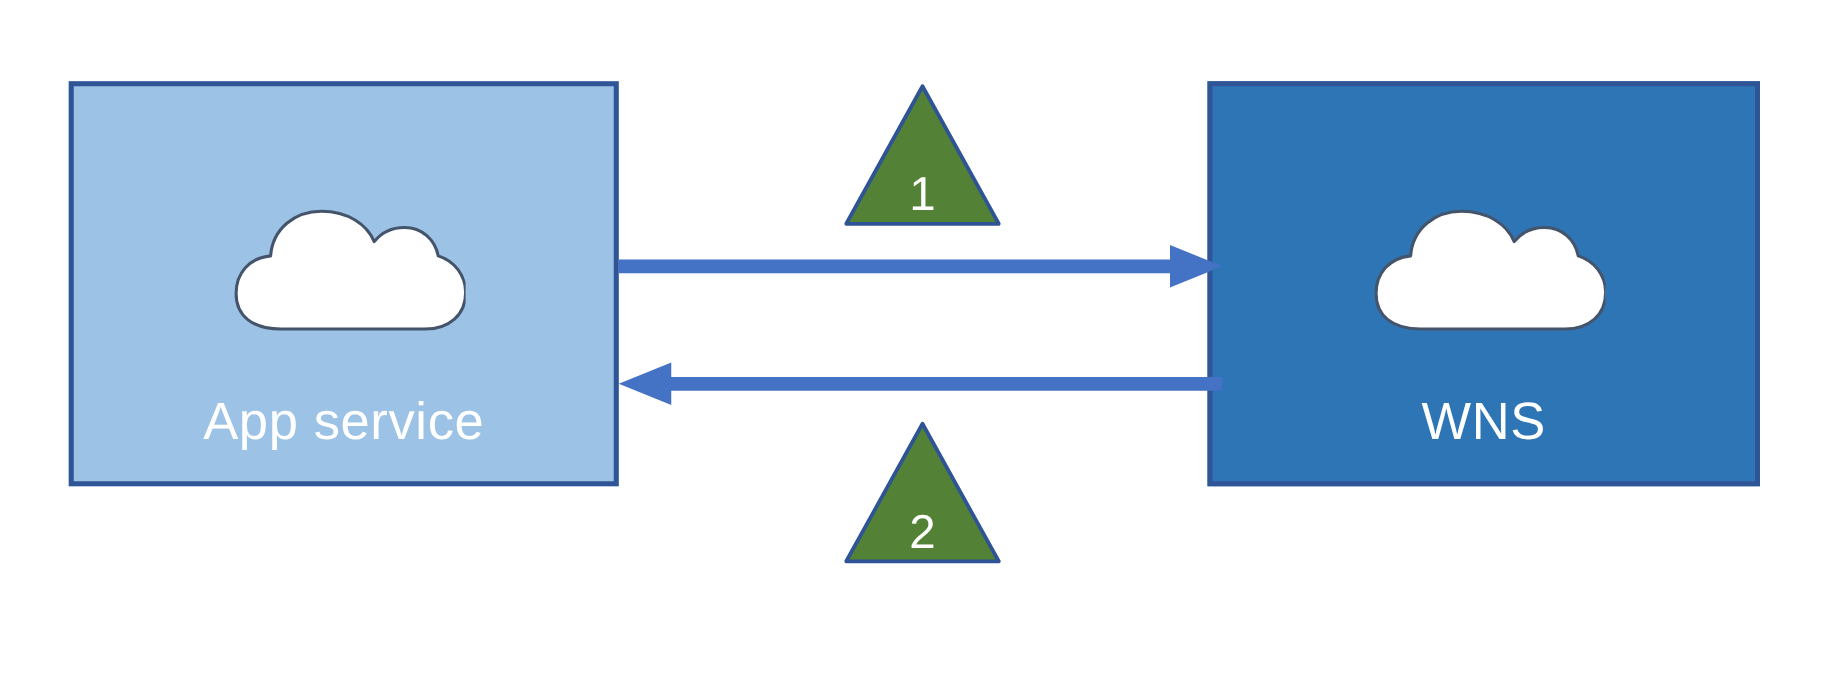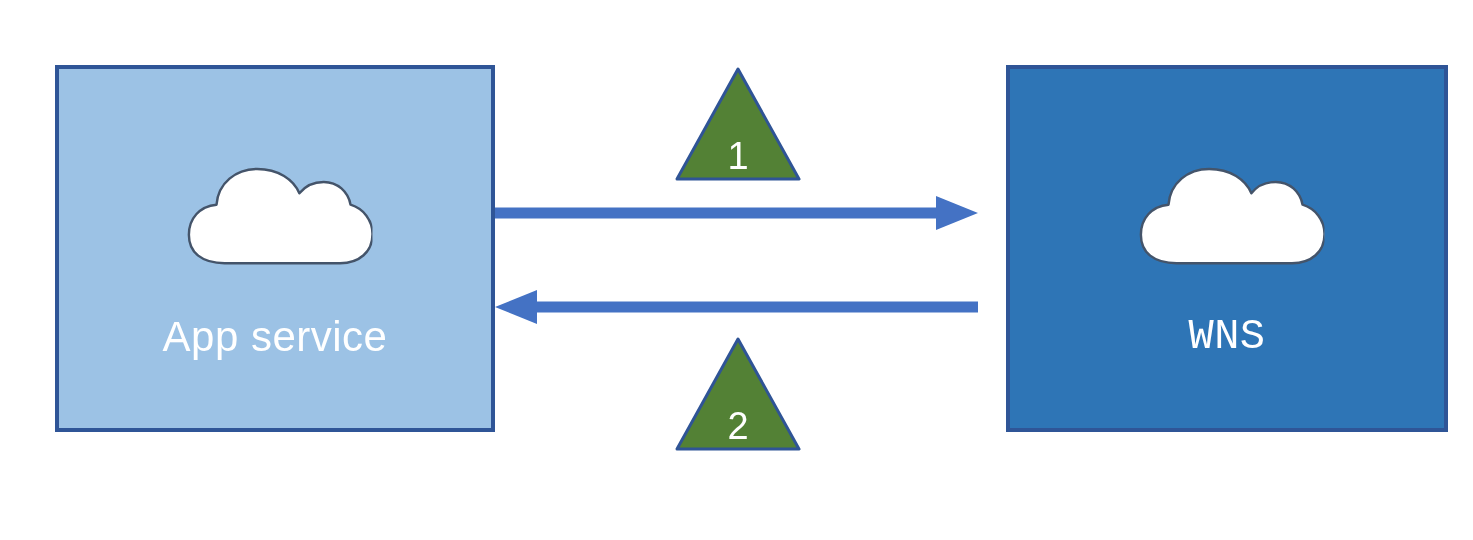--- a/index.html
+++ b/index.html
@@ -7,23 +7,23 @@
     --right-fill:#2E75B6; --right-border:#2F5597;
     --arrow:#4472C4;
     --step-fill:#538135; --step-border:#2F5496;
     --cloud-stroke:#44546A;
     --label-text:#FFFFFF;
   }
   html,body{margin:0;padding:0;background:#fff;}
   body{font-family:"Liberation Sans", sans-serif;}
   .canvas{position:relative;width:1473px;height:540px;background:#fff;overflow:hidden;}
 
-  .node{position:absolute;top:65px;width:440px;height:367px;box-sizing:border-box;}
+  .node{position:absolute;top:65px;width:440px;height:324px;box-sizing:border-box;}
   .node-left{left:55px;background:var(--left-fill);border:4px solid var(--left-border);}
-  .node-right{left:1006px;width:442px;background:var(--right-fill);border:4px solid var(--right-border);font-family:Liberation Mono, monospace;}
+  .node-right{left:966px;width:442px;background:var(--right-fill);border:4px solid var(--right-border);}
 
   .cloud{position:absolute;left:50%;top:86px;transform:translateX(-50%);width:195px;height:114px;}
   .cloud svg{display:block;width:100%;height:100%;}
   .cloud-path{fill:#ffffff;stroke:var(--cloud-stroke);stroke-width:3;stroke-linejoin:round;}
 
   .node-label{position:absolute;left:0;top:245px;width:100%;text-align:center;
     color:var(--label-text);font-size:42px;line-height:46px;font-weight:400;letter-spacing:0.5px;}
 
   .arrow{position:absolute;left:495px;width:483px;height:40px;}
   .arrow svg{display:block;width:100%;height:100%;}

